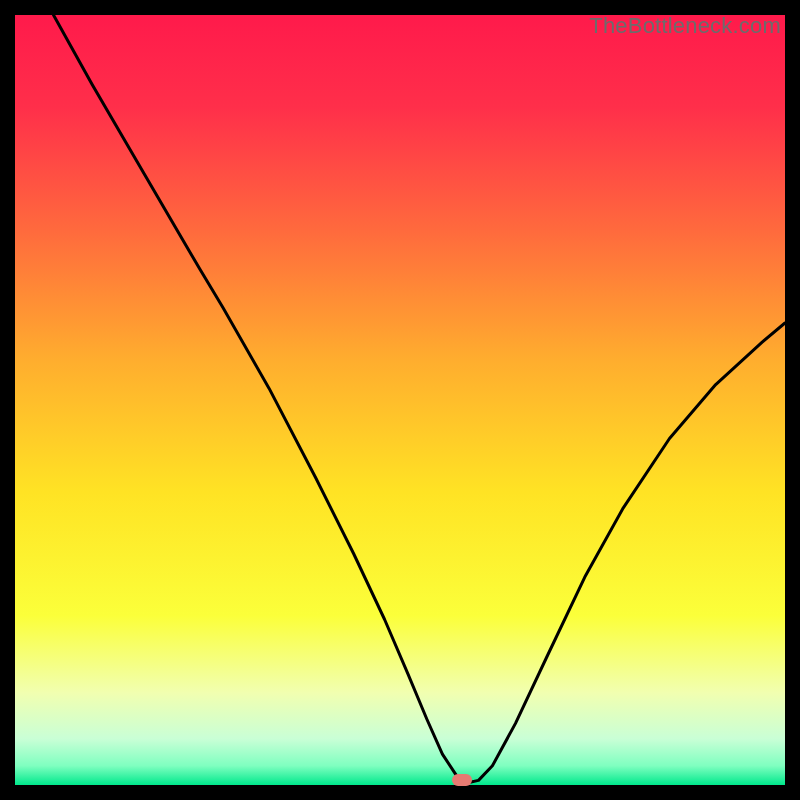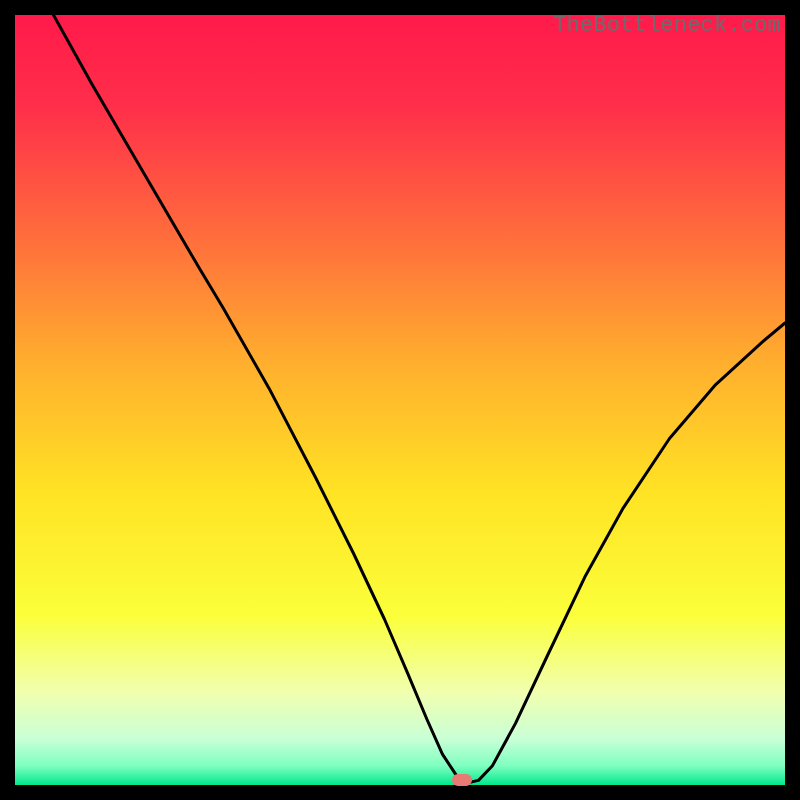--- a/index.html
+++ b/index.html
@@ -29,21 +29,21 @@
     position: absolute;
     left: 0;
     top: 0;
     width: 770px;
     height: 770px;
   }
   .attribution {
     position: absolute;
     top: -2px;
     right: 4px;
-    font-family: Liberation Mono, monospace;
+    font-family: Liberation Sans, sans-serif;
     font-size: 22px;
     color: #6c6c6c;
     font-weight: 500;
     letter-spacing: 0.2px;
   }
   svg.curve {
     position: absolute;
     left: 0;
     top: 0;
     width: 770px;

